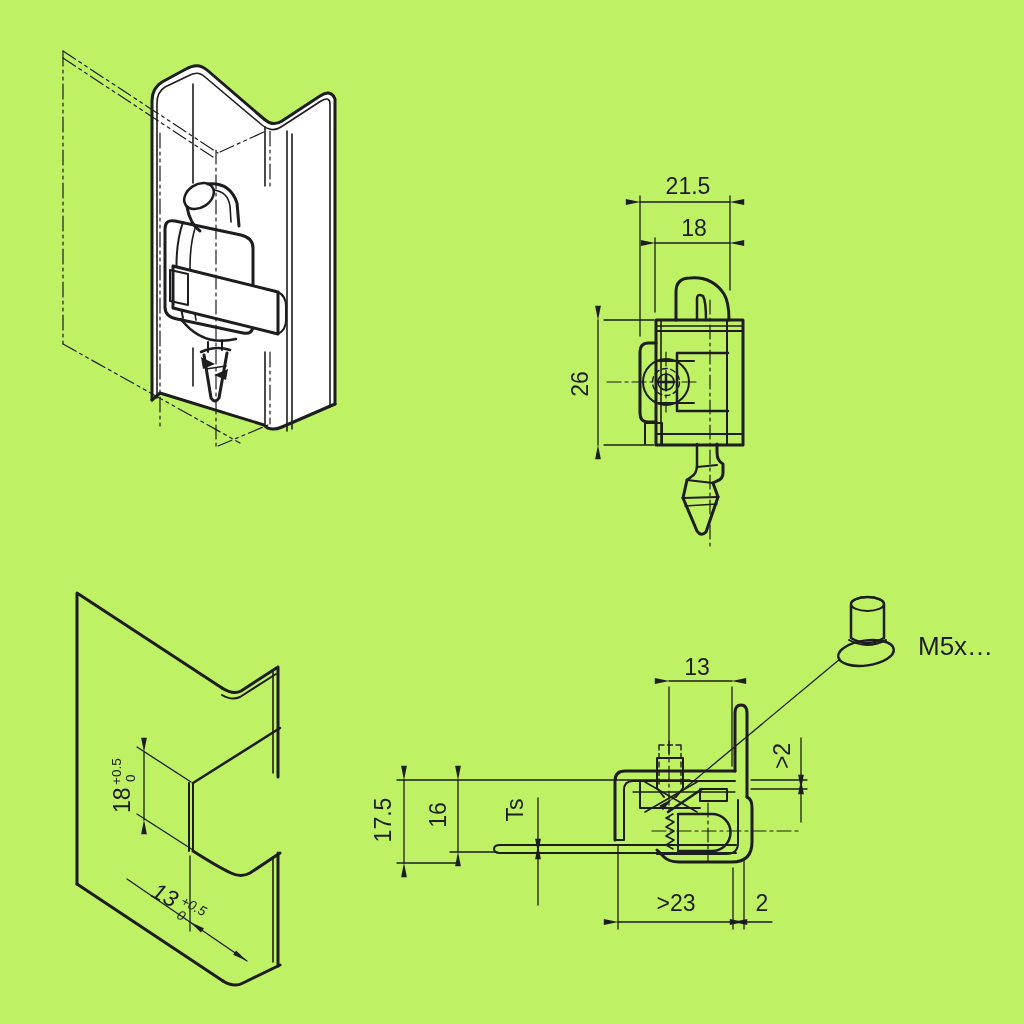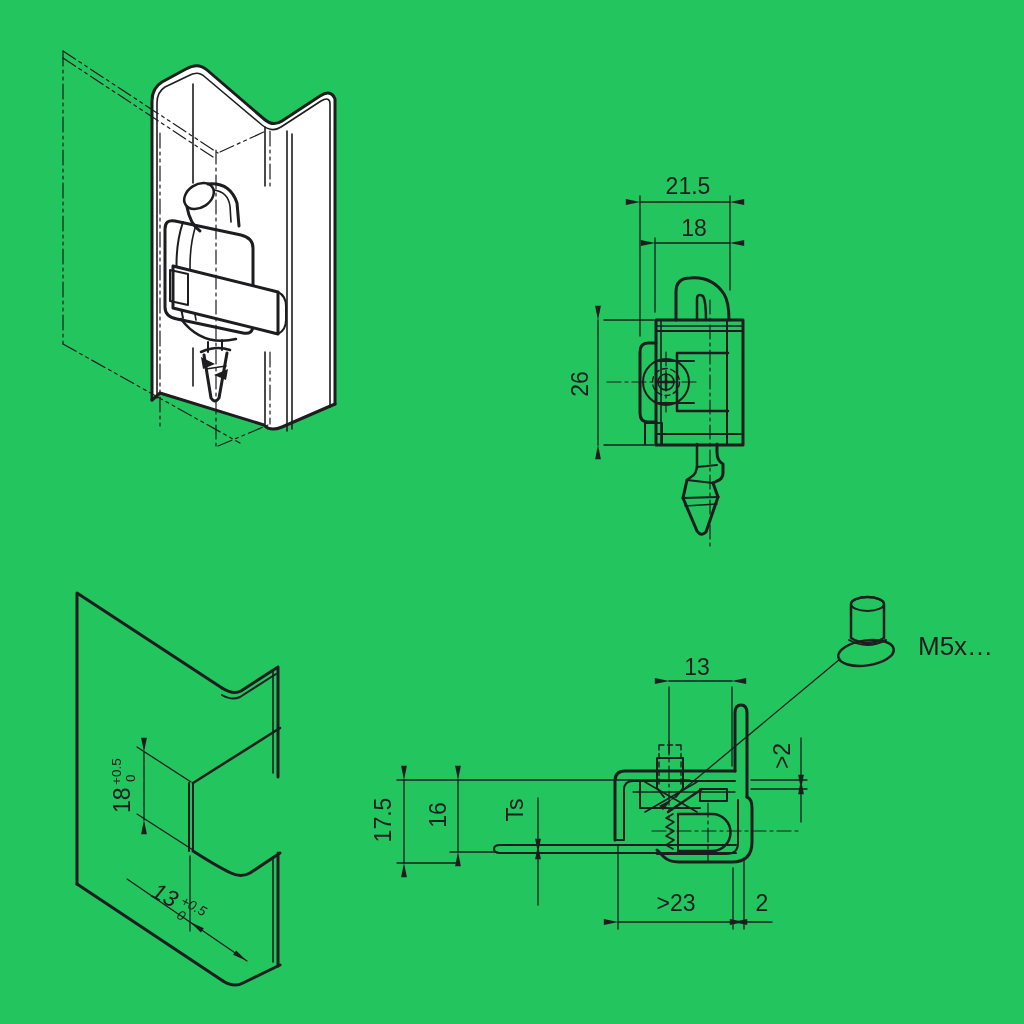--- a/index.html
+++ b/index.html
@@ -1,16 +1,16 @@
 <!DOCTYPE html>
 <html><head>
 <meta charset="utf-8">
 <style>
   html,body{margin:0;padding:0;background:#ffffff;}
-  .stage{width:1024px;height:1024px;background:#22c55e;position:relative;overflow:hidden;}
+  .stage{width:1024px;height:1024px;background:#bef264;position:relative;overflow:hidden;}
   svg{display:block;}
   svg text{fill:#1d1d1f;font-family:"Liberation Sans","DejaVu Sans",sans-serif;}
   .ln  {fill:none;stroke:#1d1d1f;stroke-linecap:round;stroke-linejoin:round;}
   .s3  {stroke-width:3;}
   .s25 {stroke-width:2.5;}
   .s2  {stroke-width:2;}
   .s16 {stroke-width:1.6;}
   .s13 {stroke-width:1.3;}
   .dim {stroke-width:1.3;}
   .cl  {stroke-width:1.2;stroke-dasharray:14 4 3 4;}

